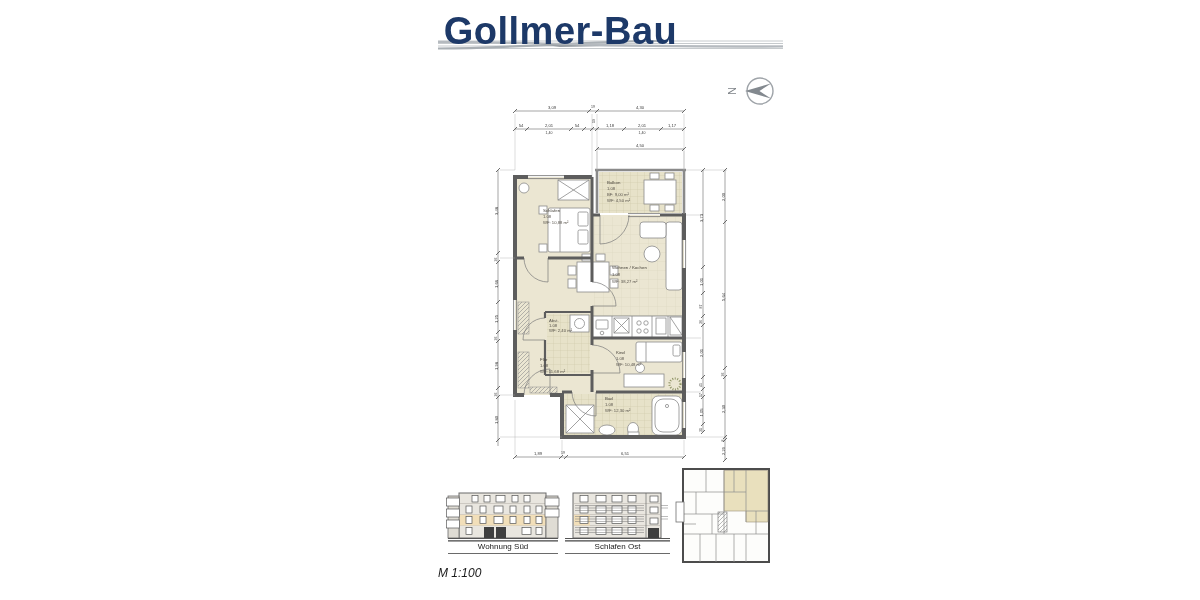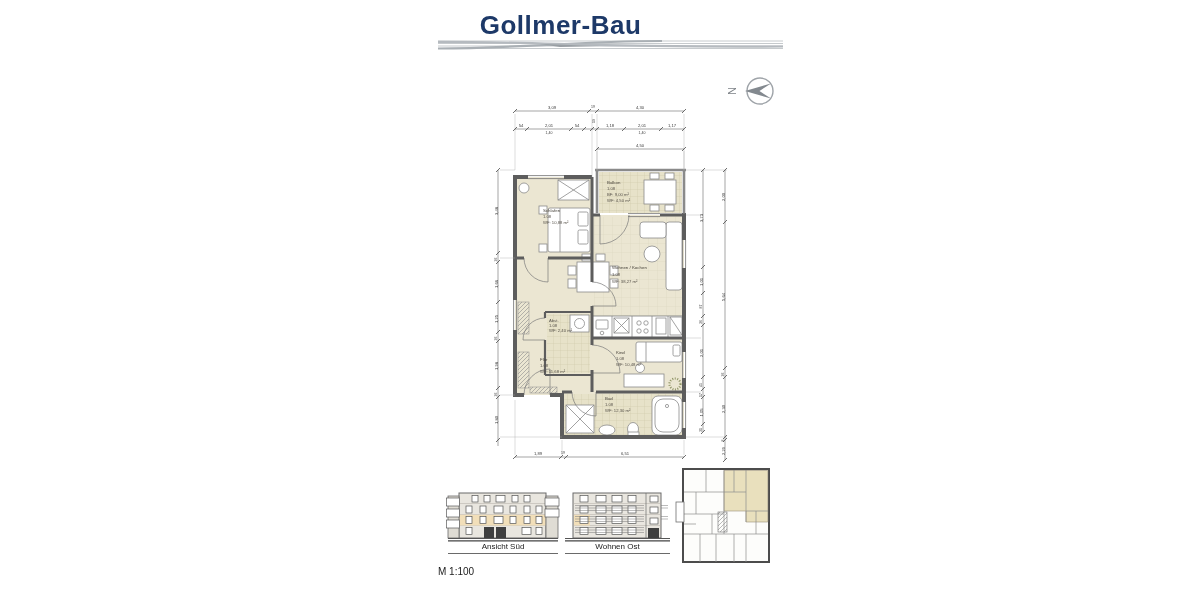--- a/index.html
+++ b/index.html
@@ -1,26 +1,26 @@
 <!DOCTYPE html>
 <html><head>
 <meta charset="utf-8">
 <style>
   html,body{margin:0;padding:0;background:#ffffff;}
   .page{position:relative;width:1200px;height:600px;background:#ffffff;
         font-family:"Liberation Sans",sans-serif;overflow:hidden;}
   .scene{position:absolute;left:0;top:0;width:1200px;height:600px;}
   .brand{position:absolute;left:438px;top:10px;width:245px;text-align:center;
-         font-size:26px;font-weight:bold;color:#1d3968;letter-spacing:.5px;}
+         font-size:38px;font-weight:bold;color:#1d3968;letter-spacing:.5px;}
   .info{position:absolute;left:438px;top:61px;font-size:8px;color:#1a1a1a;line-height:1.25;}
   .info .unit{margin-bottom:12px;}
   .footer-label{position:absolute;font-size:8px;color:#1a1a1a;text-align:center;}
   #lbl-sued{left:448px;top:542px;width:110px;}
   #lbl-ost{left:565px;top:542px;width:105px;}
-  #scale{position:absolute;left:438px;top:566px;font-size:10px;color:#1a1a1a;}
+  #scale{position:absolute;left:438px;top:566px;font-size:12px;color:#1a1a1a;font-style:italic;}
   svg{font-family:"Liberation Sans",sans-serif;}
   .dim-label{font-size:4.2px;fill:#3c3c3c;text-anchor:middle;}
   .dim-label-s{font-size:3.5px;fill:#3c3c3c;text-anchor:middle;}
   .room-label{font-size:4.2px;fill:#57524a;}
   .room-name{font-size:4.4px;fill:#46423a;}
   .north-letter{font-size:11px;fill:#7d8287;text-anchor:middle;}
 </style>
 </head>
 <body>
 
@@ -387,17 +387,17 @@
         <path d="M756,511 V534 M684,524 H696 M712,514 V534"></path>
       </g>
       <rect x="718" y="512" width="9" height="20" fill="url(#hatch)" stroke="#6f6f6f" stroke-width="0.6"></rect>
       <rect x="676" y="502" width="8" height="20" fill="#ffffff" stroke="#6f6f6f" stroke-width="0.8"></rect>
     </g>
   </svg>
 
   <div class="brand">Gollmer-Bau</div>
 
 
-  <div class="footer-label" id="lbl-sued">Ansicht Süd</div>
-  <div class="footer-label" id="lbl-ost">Wohnen Ost</div>
+  <div class="footer-label" id="lbl-sued">Wohnung Süd</div>
+  <div class="footer-label" id="lbl-ost">Schlafen Ost</div>
   <div id="scale">M 1:100</div>
 
 </div>
 
 </body></html>

